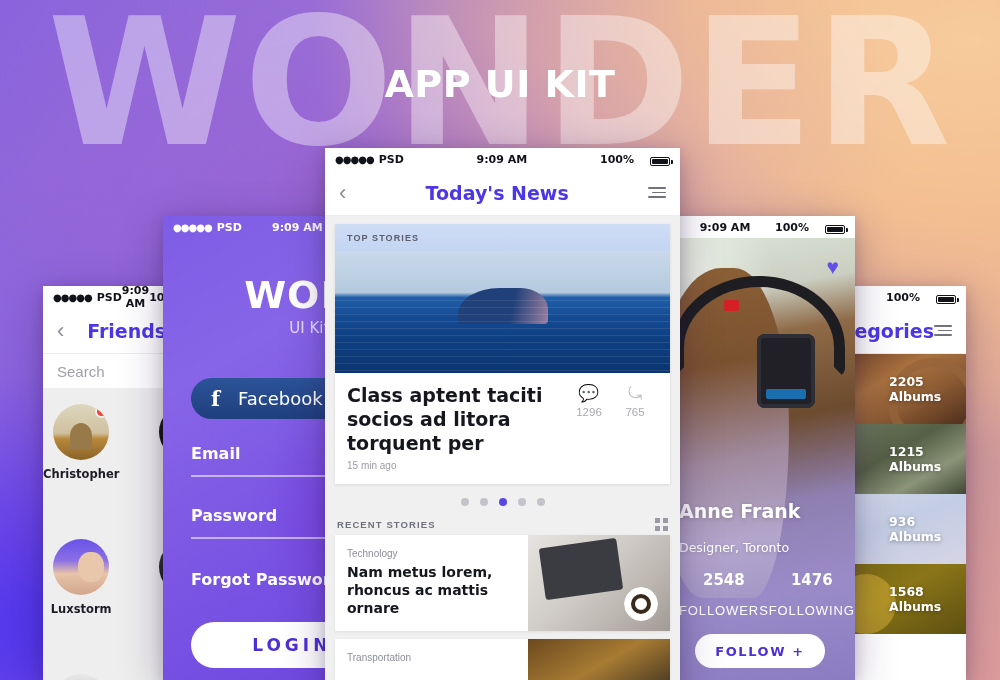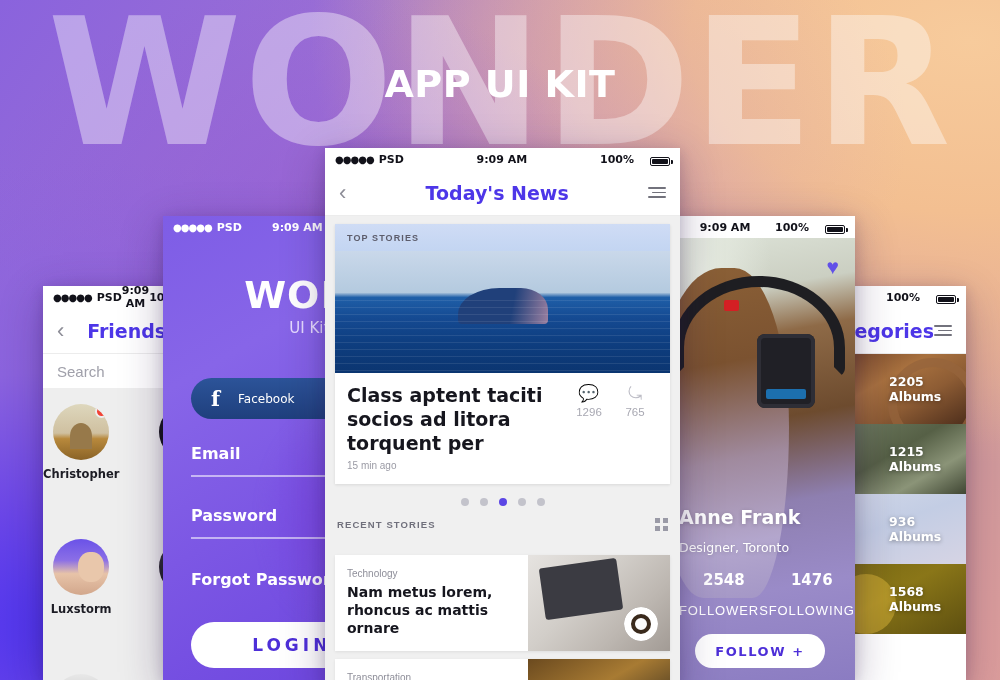--- a/index.html
+++ b/index.html
@@ -102,21 +102,21 @@
   .hero-txt { display: flex; align-items: flex-start; padding: 11px 12px 13px; }
   .hero-txt .t { flex: 1; padding-right: 6px; }
   .hero-h { font-size: 19px; font-weight: 700; color: #16161e; line-height: 1.25; font-family: "DejaVu Sans", sans-serif; }
   .hero-time { font-size: 10px; color: #9b9ba5; margin-top: 5px; }
   .metric { width: 46px; text-align: center; color: #b4b4bd; }
   .metric .ic { height: 20px; font-size: 17px; line-height: 20px; color: #bdbdc6; }
   .metric .n { font-size: 11.5px; color: #a8a8b2; margin-top: 2px; }
   .pager { display: flex; justify-content: center; gap: 11px; padding: 14px 0 12px; }
   .pager i { width: 8px; height: 8px; border-radius: 50%; background: #c3c3cb; display:block; }
   .pager i.on { background: #5b46e5; }
-  .sec-head { display: flex; align-items: center; padding: 0 12px 24px; }
+  .sec-head { display: flex; align-items: center; padding: 0 12px 4px; }
   .sec-head .lbl { flex: 1; font-size: 9.5px; font-weight: 700; letter-spacing: 1.1px; color: #70707c; }
   .grid-ic { display: grid; grid-template-columns: 5px 5px; gap: 3px; }
   .grid-ic i { width: 5px; height: 5px; background: #9a9aa6; display:block; }
   .story { margin: 0 10px 8px; background: #fff; display: flex; height: 96px; box-shadow: 0 1px 3px rgba(0,0,0,.08); }
   .story .t { flex: 1; padding: 13px 12px; }
   .story .cat { font-size: 10px; color: #8e8e99; margin-bottom: 5px; }
   .story .h { font-size: 14px; font-weight: 700; color: #16161e; line-height: 1.28; font-family: "DejaVu Sans", sans-serif; }
   .story .im { width: 142px; flex: none; }
   .im-tablet { background: linear-gradient(135deg,#e6e3e0 0%,#d2cec9 40%,#bdb7b1 70%,#a29b95 100%); position: relative; }
   .im-tablet::before { content:""; position:absolute; left:14px; top:8px; width:78px; height:52px; background:#3b3b42; border-radius:3px; transform: rotate(-8deg); }
@@ -131,21 +131,21 @@
   .login-inner { position: relative; height: calc(100% - 22px); padding: 0 28px; }
   .blob { position: absolute; right: -40px; top: 130px; width: 190px; height: 300px;
     background: radial-gradient(closest-side, rgba(120,70,225,.85), rgba(120,70,225,0) 72%);
     filter: blur(6px); }
   .brand { position: absolute; right: -60px; top: 38px; text-align: right; width: 290px; }
   .brand .b1 { font-size: 38px; font-weight: 700; color: #fff; letter-spacing: 1px; font-family: "DejaVu Sans", sans-serif; line-height: 1; }
   .brand .b2 { font-size: 15px; color: #e6dbff; margin-top: 5px; font-family: "DejaVu Sans", sans-serif; }
   .fb-btn { position: absolute; left: 28px; top: 140px; width: 235px; height: 41px; border-radius: 21px;
     background: linear-gradient(180deg,#2c5499 0%,#1f3f7d 100%); display: flex; align-items: center; padding-left: 20px; gap: 18px; }
   .fb-btn .f { color: #fff; font-size: 21px; font-weight: 700; font-family: "DejaVu Serif", serif; }
-  .fb-btn .l { color: #fff; font-size: 12px; font-family: "DejaVu Sans", sans-serif; }
+  .fb-btn .l { color: #fff; font-size: 18px; font-family: "DejaVu Sans", sans-serif; }
   .field { position: absolute; left: 28px; width: 240px; }
   .field .lab { font-size: 16px; color: #ffffff; font-weight: 700; font-family: "DejaVu Sans", sans-serif; }
   .field .line { height: 1.5px; background: rgba(255,255,255,.55); margin-top: 12px; }
   .forgot { position: absolute; left: 28px; top: 332px; font-size: 16px; font-weight: 700; color: #fff; font-family: "DejaVu Sans", sans-serif; }
   .login-btn { position: absolute; left: 28px; top: 384px; width: 240px; height: 46px; border-radius: 23px; background: #fff;
     display: flex; align-items: center; justify-content: center; }
   .login-btn span { font-size: 17px; font-weight: 700; letter-spacing: 4px; color: #4d2fd8; font-family: "DejaVu Sans", sans-serif; }
 
   
   #friends { left: 43px; top: 286px; width: 160px; height: 394px; }
@@ -178,21 +178,21 @@
   .pf-band { position: absolute; left: 6px; top: 34px; width: 160px; height: 92px; }
   .pf-band::before { content:""; position:absolute; left:2px; top:4px; width:150px; height:80px;
     border: 11px solid #1e1e22; border-radius: 50% 50% 12px 12px / 70% 70% 10px 10px; border-bottom-color: transparent; }
   .pf-cup { position: absolute; left: 92px; top: 96px; width: 58px; height: 74px; background: #202026; border-radius: 8px;
     box-shadow: inset 0 0 0 4px #2e2e36; }
   .pf-cup::after { content:""; position:absolute; left:9px; bottom:9px; right:9px; height:10px; background:#1c6fae; border-radius:2px; }
   .pf-red { position: absolute; left: 59px; top: 62px; width: 15px; height: 11px; background: #d41f24; border-radius: 2px; }
   .heart { position: absolute; right: 16px; top: 40px; font-size: 21px; color: #6150e8; line-height: 1; }
   .pf-info { position: absolute; left: 0; right: 0; bottom: 0; padding: 0 14px 12px; color: #fff; text-align: left; }
   .pf-name { font-size: 19px; font-weight: 700; font-family: "DejaVu Sans", sans-serif; text-shadow: 0 1px 4px rgba(0,0,0,.18); }
-  .pf-role { font-size: 12.5px; margin-top: 12px; font-family: "DejaVu Sans", sans-serif; text-shadow: 0 1px 4px rgba(0,0,0,.18); }
+  .pf-role { font-size: 12.5px; margin-top: 18px; font-family: "DejaVu Sans", sans-serif; text-shadow: 0 1px 4px rgba(0,0,0,.18); }
   .pf-stats { display: flex; margin-top: 16px; }
   .pf-stat { flex: 1; text-align: center; }
   .pf-stat .v { font-size: 15px; font-weight: 700; font-family: "DejaVu Sans", sans-serif; }
   .pf-stat .k { font-size: 13px; font-weight: 400; letter-spacing: .9px; margin-top: 14px; }
   .follow { margin: 16px auto 0; width: 130px; height: 34px; border-radius: 17px; background: #fff; display: flex; align-items: center; justify-content: center;
     font-size: 13px; font-weight: 700; letter-spacing: 1.6px; color: #4d2fd8; font-family: "DejaVu Sans", sans-serif; }
   #profile .statusbar { position: relative; z-index: 3; background: transparent; }
 
   
   #cats { left: 848px; top: 286px; width: 118px; height: 394px; }

